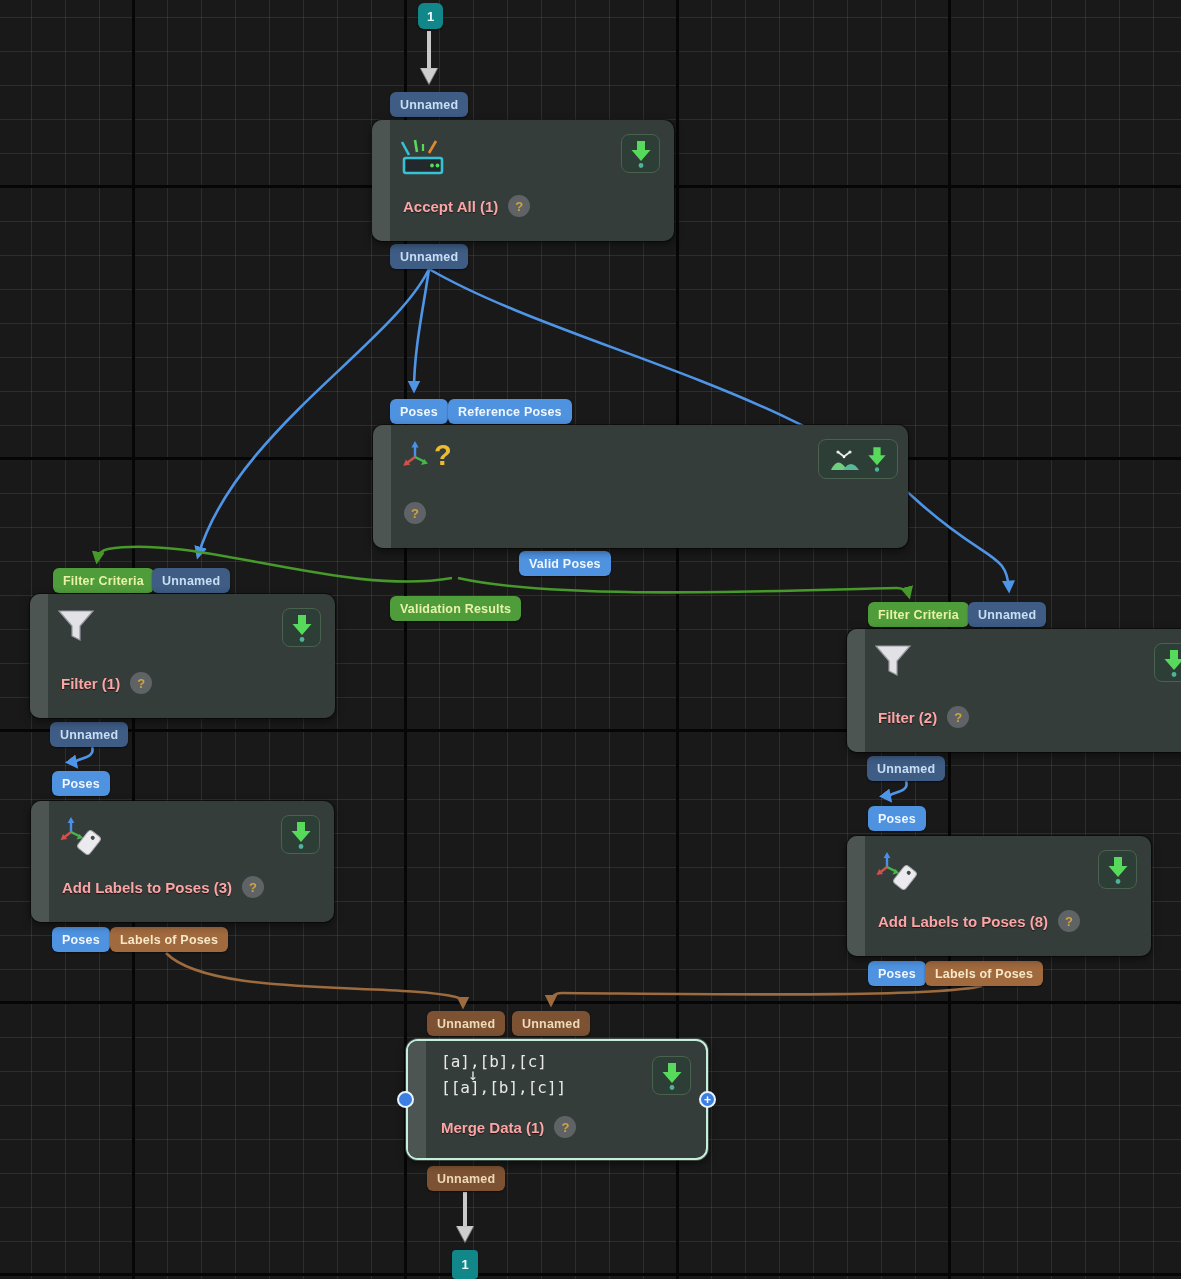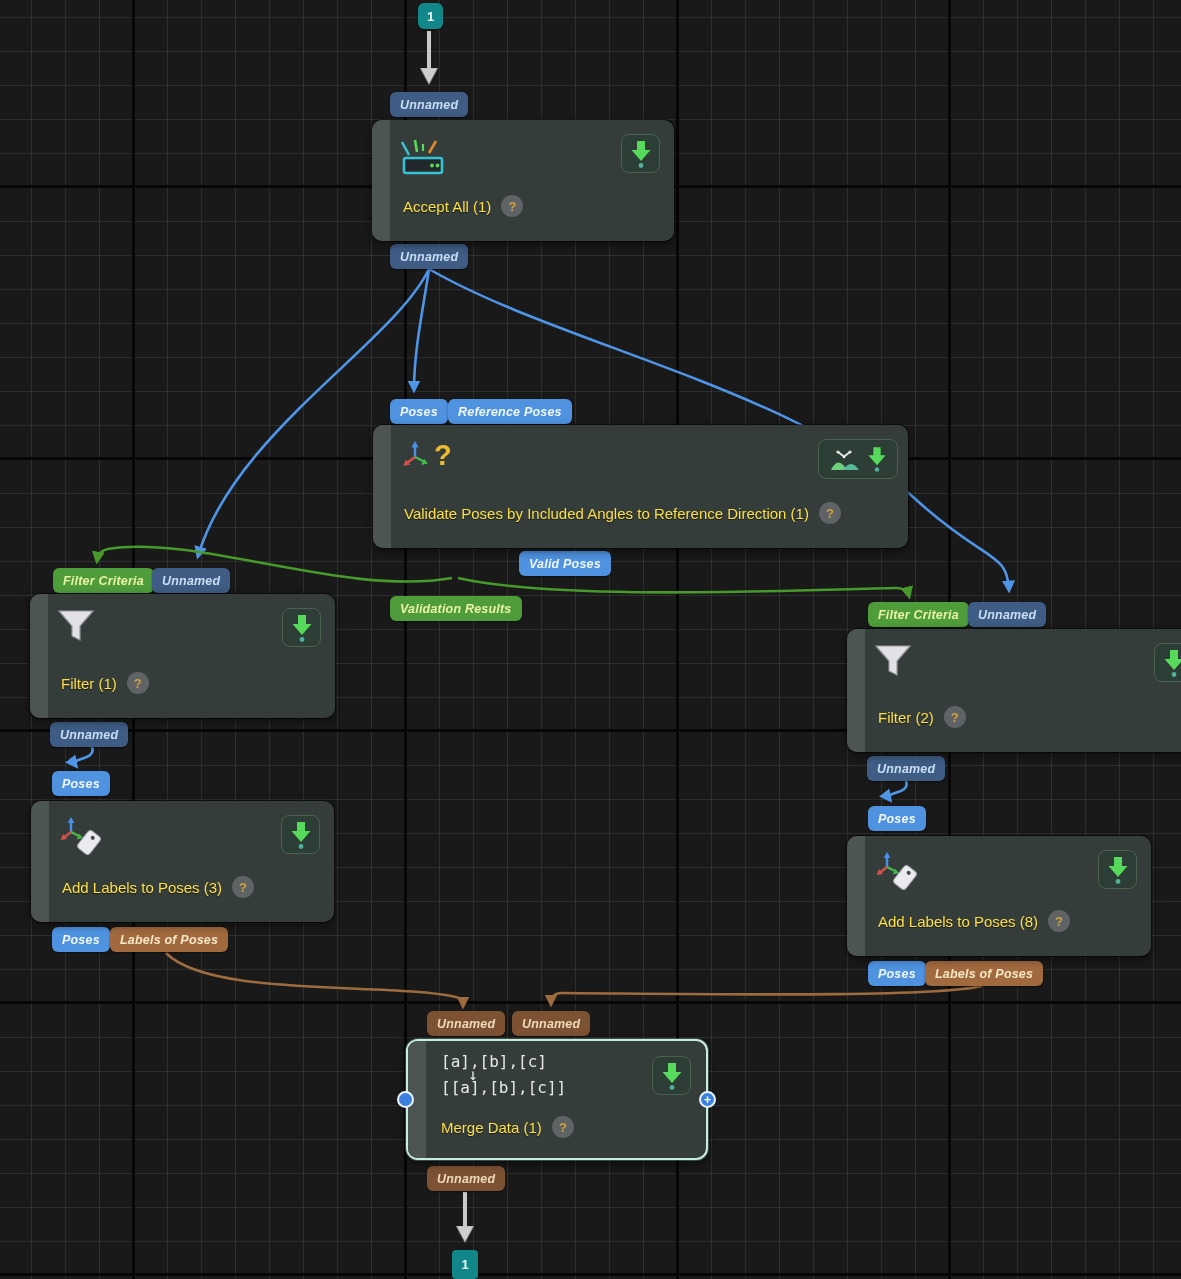--- a/index.html
+++ b/index.html
@@ -13,21 +13,21 @@
       linear-gradient(to bottom, rgba(255,255,255,0.085) 1px, transparent 1px);
     background-size:272px 100%,100% 272px,34px 100%,100% 34px;
     background-position:132px 0,0 185px,31px 0,0 17px;
     font-family:"Liberation Sans",sans-serif;
   }
   svg.wires{position:absolute;left:0;top:0;z-index:1;}
   .tab{
     position:absolute;height:25px;padding:0 10px;border-radius:6px;
     font-size:12.5px;font-weight:700;letter-spacing:.2px;
     display:flex;align-items:center;justify-content:center;z-index:2;
-    box-shadow:0 1px 2px rgba(0,0,0,.45);white-space:nowrap;font-style:italic;
+    box-shadow:0 1px 2px rgba(0,0,0,.45);white-space:nowrap;
   }
   .t-pose{background:#4e92e0;color:#eef6ff;}
   .t-un{background:#3e5c84;color:#c9def5;}
   .t-crit{background:#4f9c3b;color:#e9f2a8;}
   .t-lab{background:#a0693e;color:#f7e8c6;}
   .t-mun{background:#7d5233;color:#eed9b9;}
   .node{
     position:absolute;background:#353d3b;border-radius:10px;z-index:3;
     box-shadow:0 0 0 1px rgba(0,0,0,.4),0 3px 8px rgba(0,0,0,.5);
   }
@@ -35,21 +35,21 @@
     border:2px solid #c6eedd;border-radius:12px;
     box-shadow:0 0 0 1px rgba(198,238,221,.25),0 3px 10px rgba(0,0,0,.55);
   }
   .strip{
     position:absolute;left:0;top:0;bottom:0;width:18px;
     background:#4c5552;border-radius:10px 0 0 10px;
   }
   .node.selected .strip{border-radius:9px 0 0 9px;}
   .icon-area{position:absolute;left:27px;top:15px;}
   .title-row{position:absolute;left:31px;bottom:24px;display:flex;align-items:center;gap:10px;}
-  .title{font-size:15px;font-weight:400;color:#fde047;text-shadow:0 1px 1px rgba(0,0,0,.6);}
+  .title{font-size:15px;font-weight:700;color:#fca5a5;text-shadow:0 1px 1px rgba(0,0,0,.6);}
   .help{
     width:22px;height:22px;border-radius:50%;background:#5f6366;color:#cfa43e;
     font-size:13px;font-weight:700;display:flex;align-items:center;justify-content:center;
     flex:0 0 auto;
   }
   .action{
     position:absolute;top:14px;right:14px;width:37px;height:37px;
     background:#2c3e36;border:1px solid #4a614f;border-radius:8px;
     display:flex;align-items:center;justify-content:center;gap:7px;
   }
@@ -159,21 +159,20 @@
         <circle cx="14" cy="10" r="1.3" fill="#ffffff"></circle>
         <path d="M1 23 Q8 8 17 23 Z" fill="#6fcf7f"></path>
         <path d="M13 23 Q21 11 29 23 Z" fill="#58b89a"></path>
       </svg>
       <svg width="20" height="26" viewBox="0 0 22 28">
         <path d="M7 1 H15 V10 H20.5 L11 21 L1.5 10 H7 Z" fill="#57d95c"></path>
         <circle cx="11" cy="25.5" r="2.4" fill="#4fb39b"></circle>
       </svg>
     </div>
     <div class="title-row">
-      <span class="title">Validate Poses by Included Angles to Reference Direction (1)</span>
       <span class="help">?</span>
     </div>
   </div>
   <div class="tab t-crit" style="left:390px;top:551px;margin-top:45px;">Validation Results</div>
   <div class="tab t-pose" style="left:519px;top:551px;">Valid Poses</div>
 
   <div class="tab t-crit" style="left:53px;top:568px;">Filter Criteria</div>
   <div class="tab t-un" style="left:152px;top:568px;">Unnamed</div>
   <div class="node" style="left:30px;top:594px;width:305px;height:124px;">
     <div class="strip"></div>

